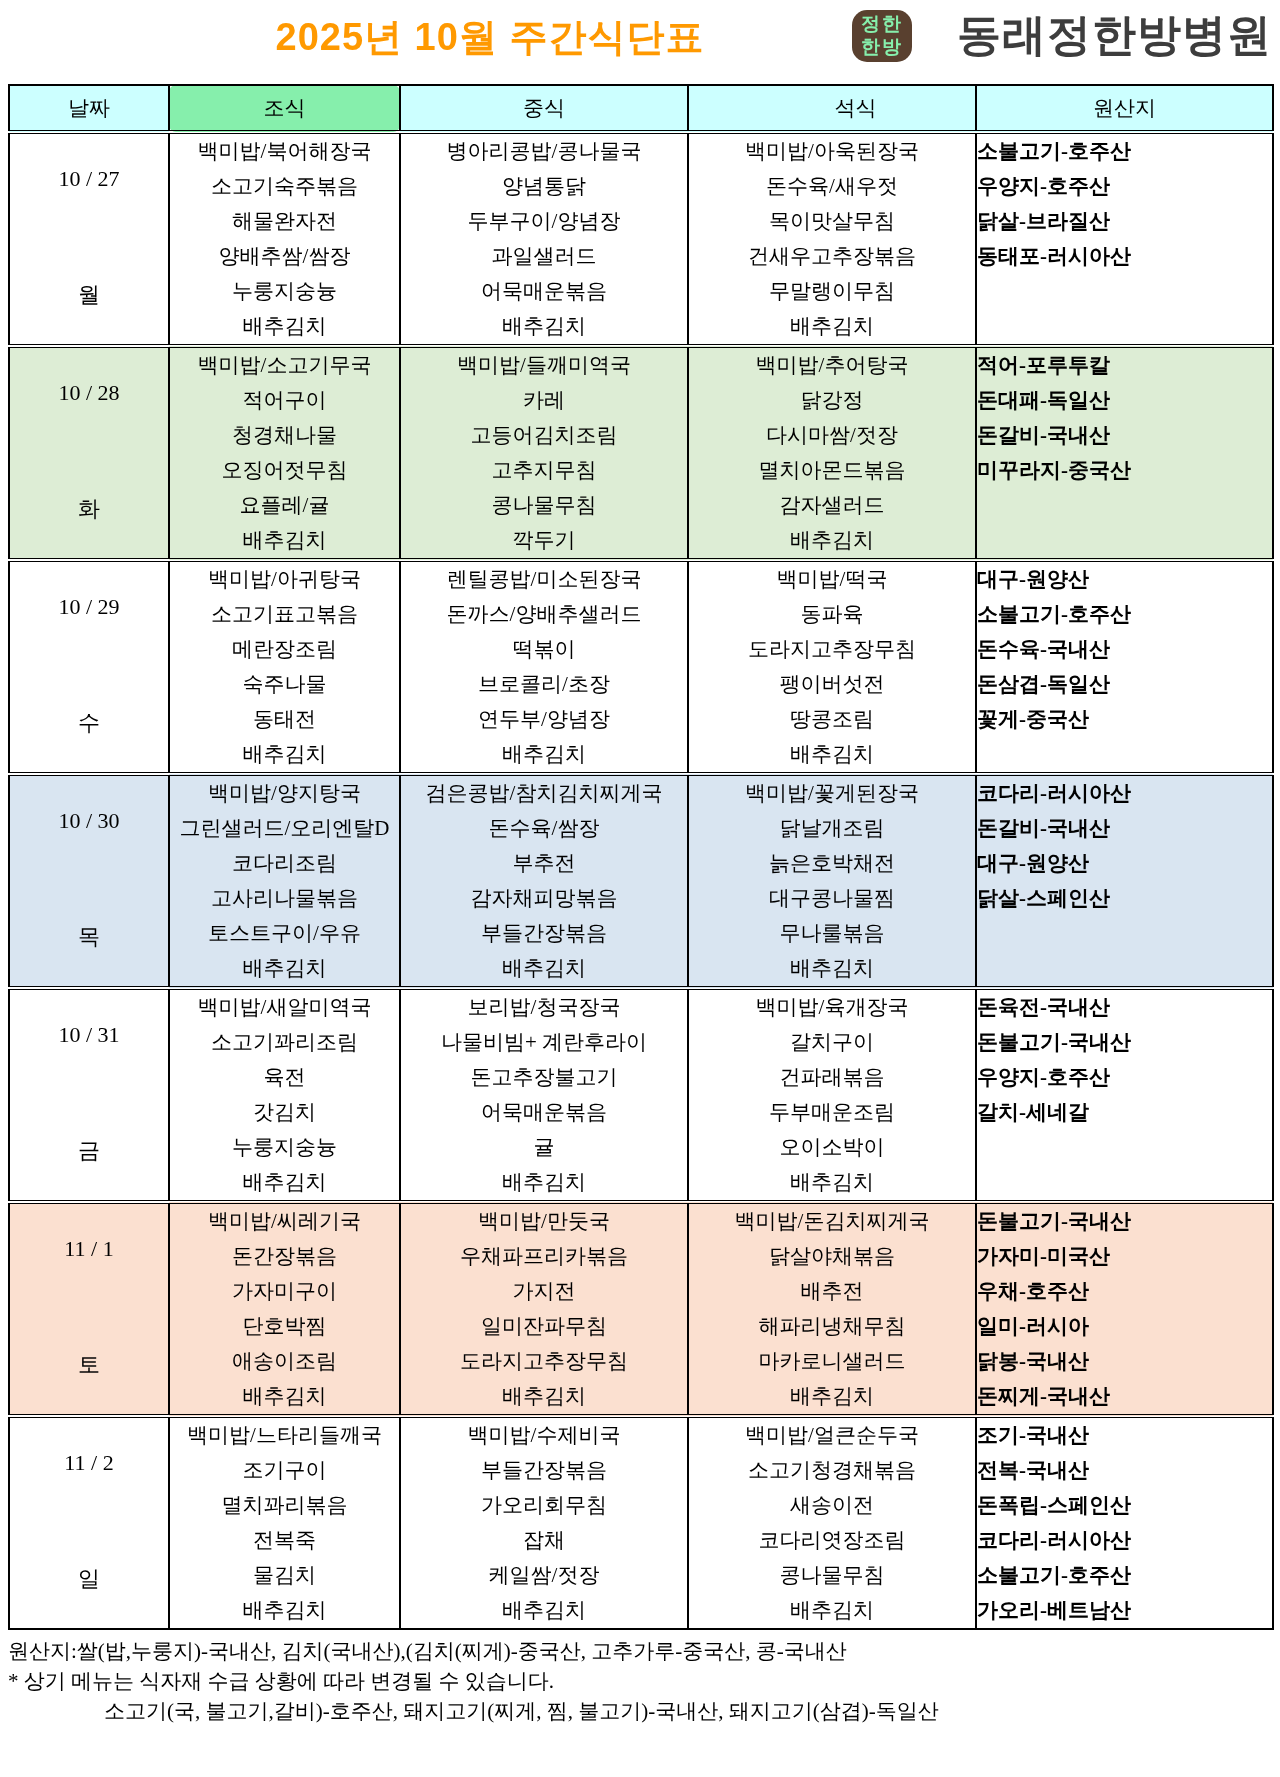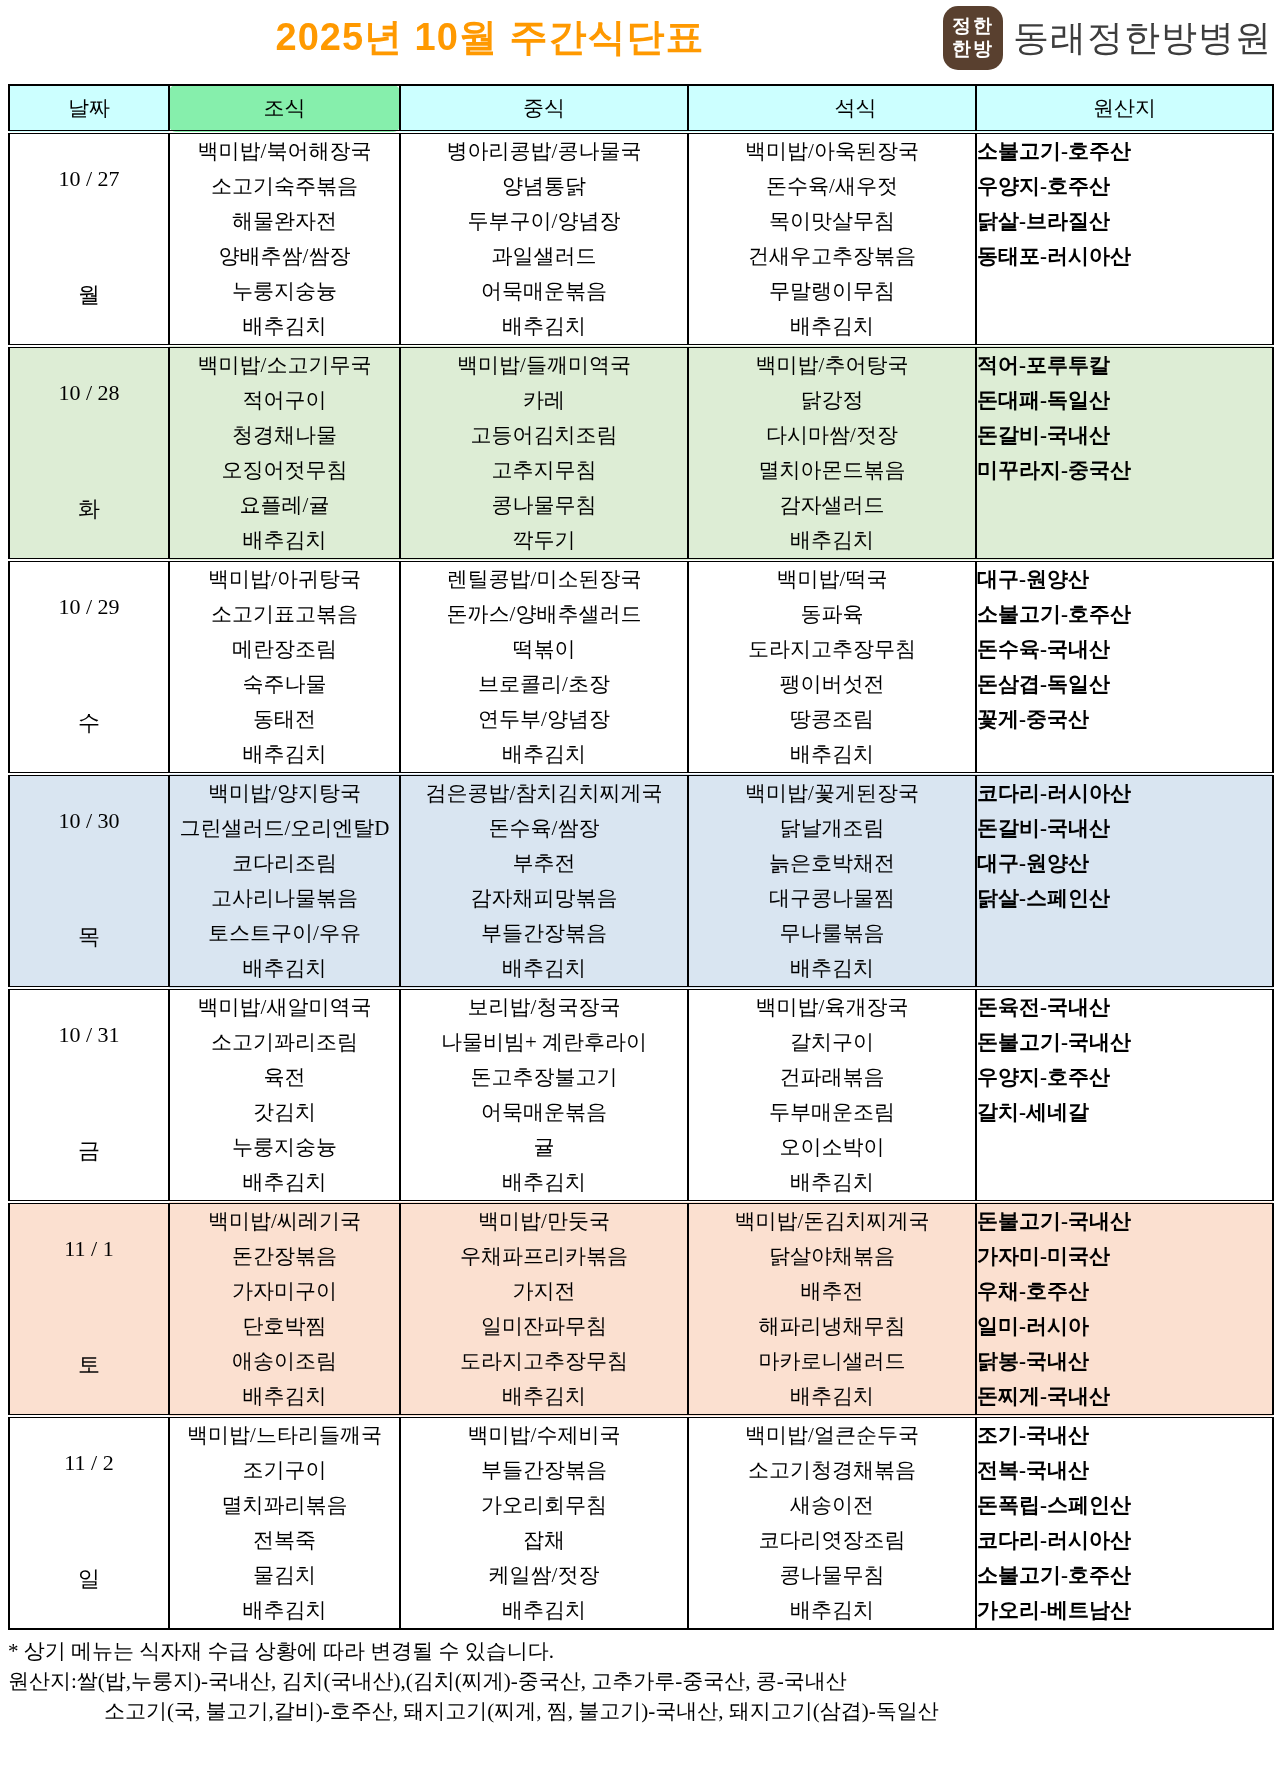--- a/index.html
+++ b/index.html
@@ -16,28 +16,28 @@
     position:absolute;left:0;top:12px;width:980px;
     text-align:center;
     font-family:"Liberation Sans","DejaVu Sans",sans-serif;
     font-size:38px;font-weight:800;letter-spacing:1px;
   }
   .logo-wrap{
     position:absolute;right:8px;top:6px;
     display:flex;align-items:center;gap:10px;
   }
   .logo-stamp{
-    width:60px;height:64px;border-radius:15px;
+    width:60px;height:52px;border-radius:15px;
     display:flex;flex-direction:column;align-items:center;justify-content:center;
     font-family:"Liberation Sans","DejaVu Sans",sans-serif;
-    color:#ffffff;font-weight:bold;font-size:19px;line-height:1.2;letter-spacing:2px;
+    color:#86efac;font-weight:bold;font-size:19px;line-height:1.2;letter-spacing:2px;
   }
   .hospital-name{
     font-family:"Liberation Sans","DejaVu Sans",sans-serif;
-    font-size:36px;font-weight:400;color:#3d3d3d;letter-spacing:1px;
+    font-size:44px;font-weight:700;color:#3d3d3d;letter-spacing:1px;margin-left:35px;
   }
   
   table.menu{
     border-collapse:collapse;table-layout:fixed;
     width:1264px;margin-left:8px;
   }
   table.menu th{
     border:2px solid #000;
     height:42px;font-weight:normal;font-size:21px;
   }
@@ -354,16 +354,16 @@
           <div class="menu-line">돈폭립-스페인산</div>
           <div class="menu-line">코다리-러시아산</div>
           <div class="menu-line">소불고기-호주산</div>
           <div class="menu-line">가오리-베트남산</div>
         </td>
       </tr>
     </tbody>
 </table>
 
 <div class="page-footer">
+  <div>원산지:쌀(밥,누룽지)-국내산, 김치(국내산),(김치(찌게)-중국산, 고추가루-중국산, 콩-국내산</div>
   <div>* 상기 메뉴는 식자재 수급 상황에 따라 변경될 수 있습니다.</div>
-  <div>원산지:쌀(밥,누룽지)-국내산, 김치(국내산),(김치(찌게)-중국산, 고추가루-중국산, 콩-국내산</div>
   <div class="origin-note-2">소고기(국, 불고기,갈비)-호주산, 돼지고기(찌게, 찜, 불고기)-국내산, 돼지고기(삼겹)-독일산</div>
 </div>
 
 </body></html>

